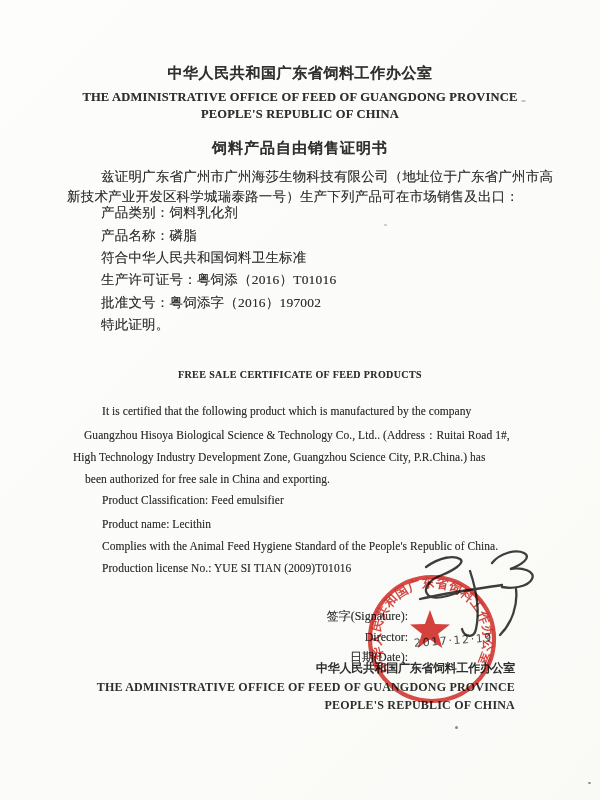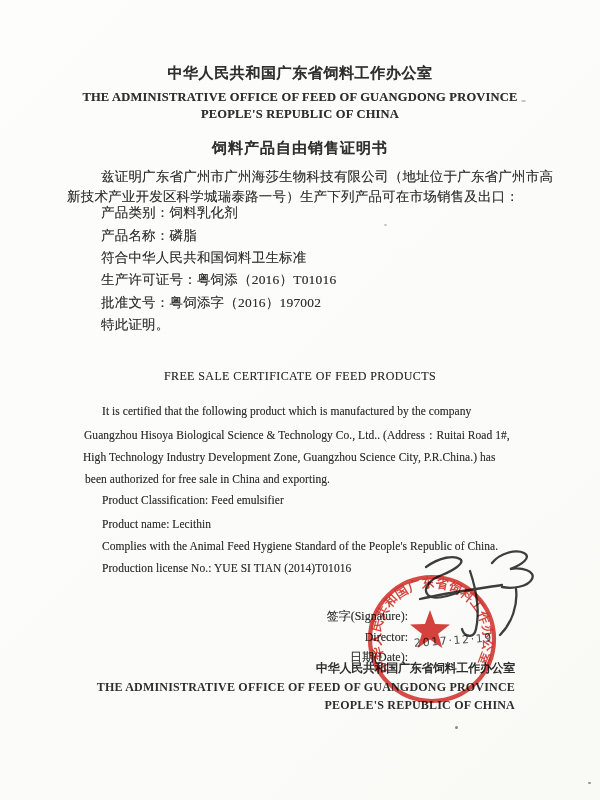--- a/index.html
+++ b/index.html
@@ -17,21 +17,21 @@
     position:absolute;white-space:nowrap;color:#2f2f2f;
     text-shadow:0 0 .4px rgba(40,40,40,.45);
   }
   .centered{left:0;width:600px;text-align:center;}
   .cn{font-family:"Liberation Serif","DejaVu Serif",serif;}
   .title-cn{font-size:15px;font-weight:bold;letter-spacing:.6px;}
   .hdr-en{font-size:12.5px;font-weight:bold;letter-spacing:.2px;}
   .cert-title{font-size:15px;font-weight:bold;letter-spacing:1px;}
   .body-cn{font-size:13.5px;letter-spacing:.2px;}
   .body-en{font-size:11.5px;letter-spacing:.05px;margin-top:12px;}
-  .en-title{font-size:12px;font-weight:normal;letter-spacing:.4px;}
+  .en-title{font-size:10px;font-weight:bold;letter-spacing:.4px;}
   .sig-label{font-size:12px;}
   .sig-block{position:absolute;right:192px;text-align:right;}
   .footer-block{position:absolute;right:85px;text-align:right;}
   .footer-cn{font-size:12px;font-weight:bold;letter-spacing:-.3px;}
   .footer-en{font-size:12px;font-weight:bold;letter-spacing:.2px;}
   .stamp-svg{position:absolute;left:347px;top:554px;mix-blend-mode:multiply;opacity:.93;}
   .sign-svg{position:absolute;left:330px;top:545px;mix-blend-mode:multiply;}
   .date-stamp{
     position:absolute;left:414px;top:634px;
     font-family:"DejaVu Sans","Liberation Sans",sans-serif;
@@ -58,27 +58,27 @@
   <div class="line cn body-cn" style="left:101px;top:227px;">产品名称：磷脂</div>
   <div class="line cn body-cn" style="left:101px;top:249px;">符合中华人民共和国饲料卫生标准</div>
   <div class="line cn body-cn" style="left:101px;top:271px;">生产许可证号：粤饲添（2016）T01016</div>
   <div class="line cn body-cn" style="left:101px;top:294px;">批准文号：粤饲添字（2016）197002</div>
   <div class="line cn body-cn" style="left:101px;top:316px;">特此证明。</div>
 
   <div class="line centered en-title" style="top:369px;">FREE SALE CERTIFICATE OF FEED PRODUCTS</div>
 
   <div class="line body-en" style="left:102px;top:393px;">It is certified that the following product which is manufactured by the company</div>
   <div class="line body-en" style="left:84px;top:416px;">Guangzhou Hisoya Biological Science &amp; Technology Co., Ltd.. (Address：Ruitai Road 1#,</div>
-  <div class="line body-en" style="left:83px;top:439px;text-align:right;">High Technology Industry Development Zone, Guangzhou Science City, P.R.China.) has</div>
+  <div class="line body-en" style="left:73px;top:439px;text-align:right;">High Technology Industry Development Zone, Guangzhou Science City, P.R.China.) has</div>
   <div class="line body-en" style="left:85px;top:461px;">been authorized for free sale in China and exporting.</div>
 
   <div class="line body-en" style="left:102px;top:482px;">Product Classification: Feed emulsifier</div>
   <div class="line body-en" style="left:102px;top:506px;">Product name: Lecithin</div>
   <div class="line body-en" style="left:102px;top:528px;">Complies with the Animal Feed Hygiene Standard of the People's Republic of China.</div>
-  <div class="line body-en" style="left:102px;top:550px;">Production license No.: YUE SI TIAN (2014)T01016</div>
+  <div class="line body-en" style="left:102px;top:550px;">Production license No.: YUE SI TIAN (2009)T01016</div>
 
   <div class="sig-block" style="top:608px;">
     <div class="line cn sig-label" style="position:static;">签字(Signature):</div>
     <div class="line sig-label" style="position:static;margin-top:5px;">Director:</div>
     <div class="line cn sig-label" style="position:static;margin-top:4px;">日期(Date):</div>
   </div>
 
   <div class="footer-block" style="top:660px;">
     <div class="cn footer-cn">中华人民共和国广东省饲料工作办公室</div>
     <div class="footer-en" style="margin-top:3px;">THE ADMINISTRATIVE OFFICE OF FEED OF GUANGDONG PROVINCE</div>

